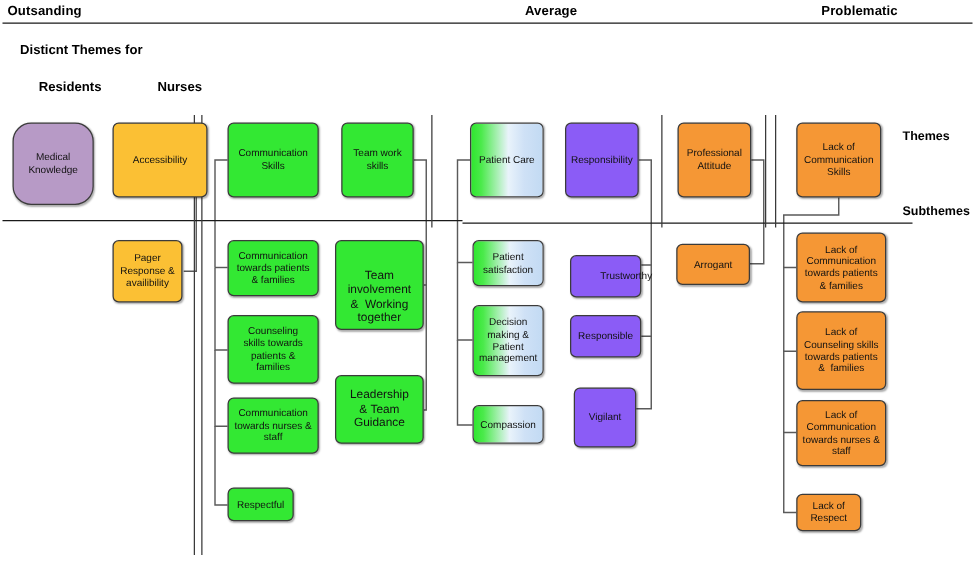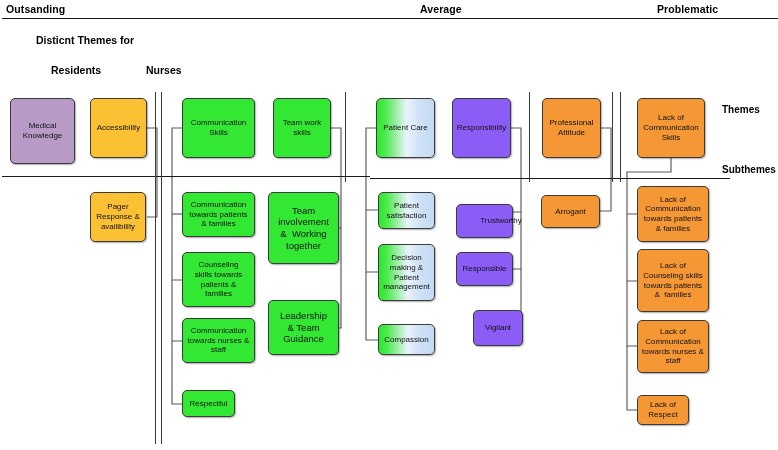--- a/index.html
+++ b/index.html
@@ -2,29 +2,29 @@
 <html><head>
 <meta charset="utf-8">
 <style>
   html,body{margin:0;padding:0;background:#ffffff;}
   body{width:778px;height:450px;overflow:hidden;font-family:"Liberation Sans",sans-serif;color:#000;}
   #stage{position:relative;width:778px;height:450px;}
 
   .hdr{position:absolute;font-weight:bold;font-size:10.5px;letter-spacing:.1px;color:#000;white-space:nowrap;}
   .rule{position:absolute;background:#1a1a1a;height:1.4px;}
   .vline{position:absolute;background:#3a3a3a;width:1.3px;}
-  .sublabel{position:absolute;font-weight:bold;font-size:10.5px;white-space:nowrap;margin-left:20px;}
+  .sublabel{position:absolute;font-weight:bold;font-size:10.5px;white-space:nowrap;}
   .caption{position:absolute;font-weight:bold;font-size:10px;white-space:nowrap;}
 
   .box{position:absolute;box-sizing:border-box;border:1.2px solid #3b3b3b;border-radius:5px;
        display:flex;align-items:center;justify-content:center;text-align:center;
        font-size:8px;line-height:1.22;color:#111;padding:2px 3px;
        box-shadow:1px 1px 1.5px rgba(0,0,0,.32);}
   .box span{display:block;}
-  .c-purple{background:#b79ac6;}
+  .c-purple{background:#b79ac6;border-radius:15px;}
   .c-amber{background:#fbc034;}
   .c-green{background:#33e833;}
   .c-blue{background:#8b5cf6;}
   .c-orange{background:#f59735;}
   .c-grad{background:linear-gradient(90deg,#2fe62f 0%,#4bea4b 14%,#e9f3fb 52%,#cfe1f6 74%,#c2daf3 100%);}
   .big{font-size:9.5px;}
 
   svg.wires{position:absolute;left:0;top:0;width:778px;height:450px;pointer-events:none;}
   svg.wires path,svg.wires line{fill:none;stroke:#5a5a5a;stroke-width:1.15;}
 </style>
@@ -80,21 +80,21 @@
       <div class="rule" style="left: 370px; top: 178px; width: 360px;"></div>
       <div class="vline" style="left: 155px; top: 92px; height: 352px;"></div>
       <div class="vline" style="left: 161px; top: 92px; height: 352px;"></div>
       <div class="vline" style="left: 345px; top: 92px; height: 90px;"></div>
       <div class="vline" style="left: 529px; top: 92px; height: 90px;"></div>
       <div class="vline" style="left: 612px; top: 92px; height: 90px;"></div>
       <div class="vline" style="left: 620px; top: 92px; height: 90px;"></div>
       <div class="box c-purple" style="left: 10px; top: 98px; width: 65px; height: 66px;">
         <span>Medical<br>Knowledge</span>
       </div>
-      <div class="box c-amber" style="left: 90px; top: 98px; width: 57px; height: 60px;">
+      <div class="box c-amber" style="left: 90px; top: 98px; width: 76px; height: 60px;">
         <span>Accessibility</span>
       </div>
       <div class="box c-green" style="left: 182px; top: 98px; width: 73px; height: 60px;">
         <span>Communication<br>Skills</span>
       </div>
       <div class="box c-green" style="left: 273px; top: 98px; width: 58px; height: 60px;">
         <span>Team&nbsp;work<br>skills</span>
       </div>
       <div class="box c-grad" style="left: 376px; top: 98px; width: 59px; height: 60px;">
         <span>Patient&nbsp;Care</span>
@@ -116,42 +116,42 @@
       </div>
       <div class="box c-green" style="left: 182px; top: 252px; width: 73px; height: 55px;">
         <span>Counseling<br>skills&nbsp;towards<br>patients&nbsp;&amp;<br>families</span>
       </div>
       <div class="box c-green" style="left: 182px; top: 318px; width: 73px; height: 45px;">
         <span>Communication<br>towards&nbsp;nurses&nbsp;&amp;<br>staff</span>
       </div>
       <div class="box c-green" style="left: 182px; top: 390px; width: 53px; height: 27px;">
         <span>Respectful</span>
       </div>
-      <div class="box c-green big" style="left: 268px; top: 192px; width: 71px; height: 72px;">
+      <div class="box c-green big" style="left: 268px; top: 192px; width: 71px; height: 72px; align-items: flex-end;">
         <span>Team<br>involvement<br>&amp;&nbsp;&nbsp;Working<br>together</span>
       </div>
       <div class="box c-green big" style="left: 268px; top: 300px; width: 71px; height: 55px;">
         <span>Leadership<br>&amp;&nbsp;Team<br>Guidance</span>
       </div>
       <div class="box c-grad" style="left: 378px; top: 192px; width: 57px; height: 37px;">
         <span>Patient<br>satisfaction</span>
       </div>
       <div class="box c-grad" style="left: 378px; top: 244px; width: 57px; height: 57px;">
         <span>Decision<br>making&nbsp;&amp;<br>Patient<br>management</span>
       </div>
       <div class="box c-grad" style="left: 378px; top: 324px; width: 57px; height: 31px; text-align: right;">
         <span>Compassion</span>
       </div>
       <div class="box c-blue" style="left: 456px; top: 204px; width: 57px; height: 34px; padding-left: 36px;">
         <span>Trustworthy</span>
       </div>
       <div class="box c-blue" style="left: 456px; top: 252px; width: 57px; height: 34px; justify-content: center;">
         <span>Responsible</span>
       </div>
-      <div class="box c-blue" style="left: 459px; top: 310px; width: 50px; height: 36px; margin-left: 14px;">
+      <div class="box c-blue" style="left: 459px; top: 310px; width: 50px; height: 48px;">
         <span>Vigilant</span>
       </div>
       <div class="box c-orange" style="left: 541px; top: 195px; width: 59px; height: 33px;">
         <span>Arrogant</span>
       </div>
       <div class="box c-orange" style="left: 637px; top: 186px; width: 72px; height: 56px;">
         <span>Lack&nbsp;of<br>Communication<br>towards&nbsp;patients<br>&amp;&nbsp;families</span>
       </div>
       <div class="box c-orange" style="left: 637px; top: 249px; width: 72px; height: 63px;">
         <span>Lack&nbsp;of<br>Counseling&nbsp;skills<br>towards&nbsp;patients<br>&amp;&nbsp;&nbsp;families</span>

